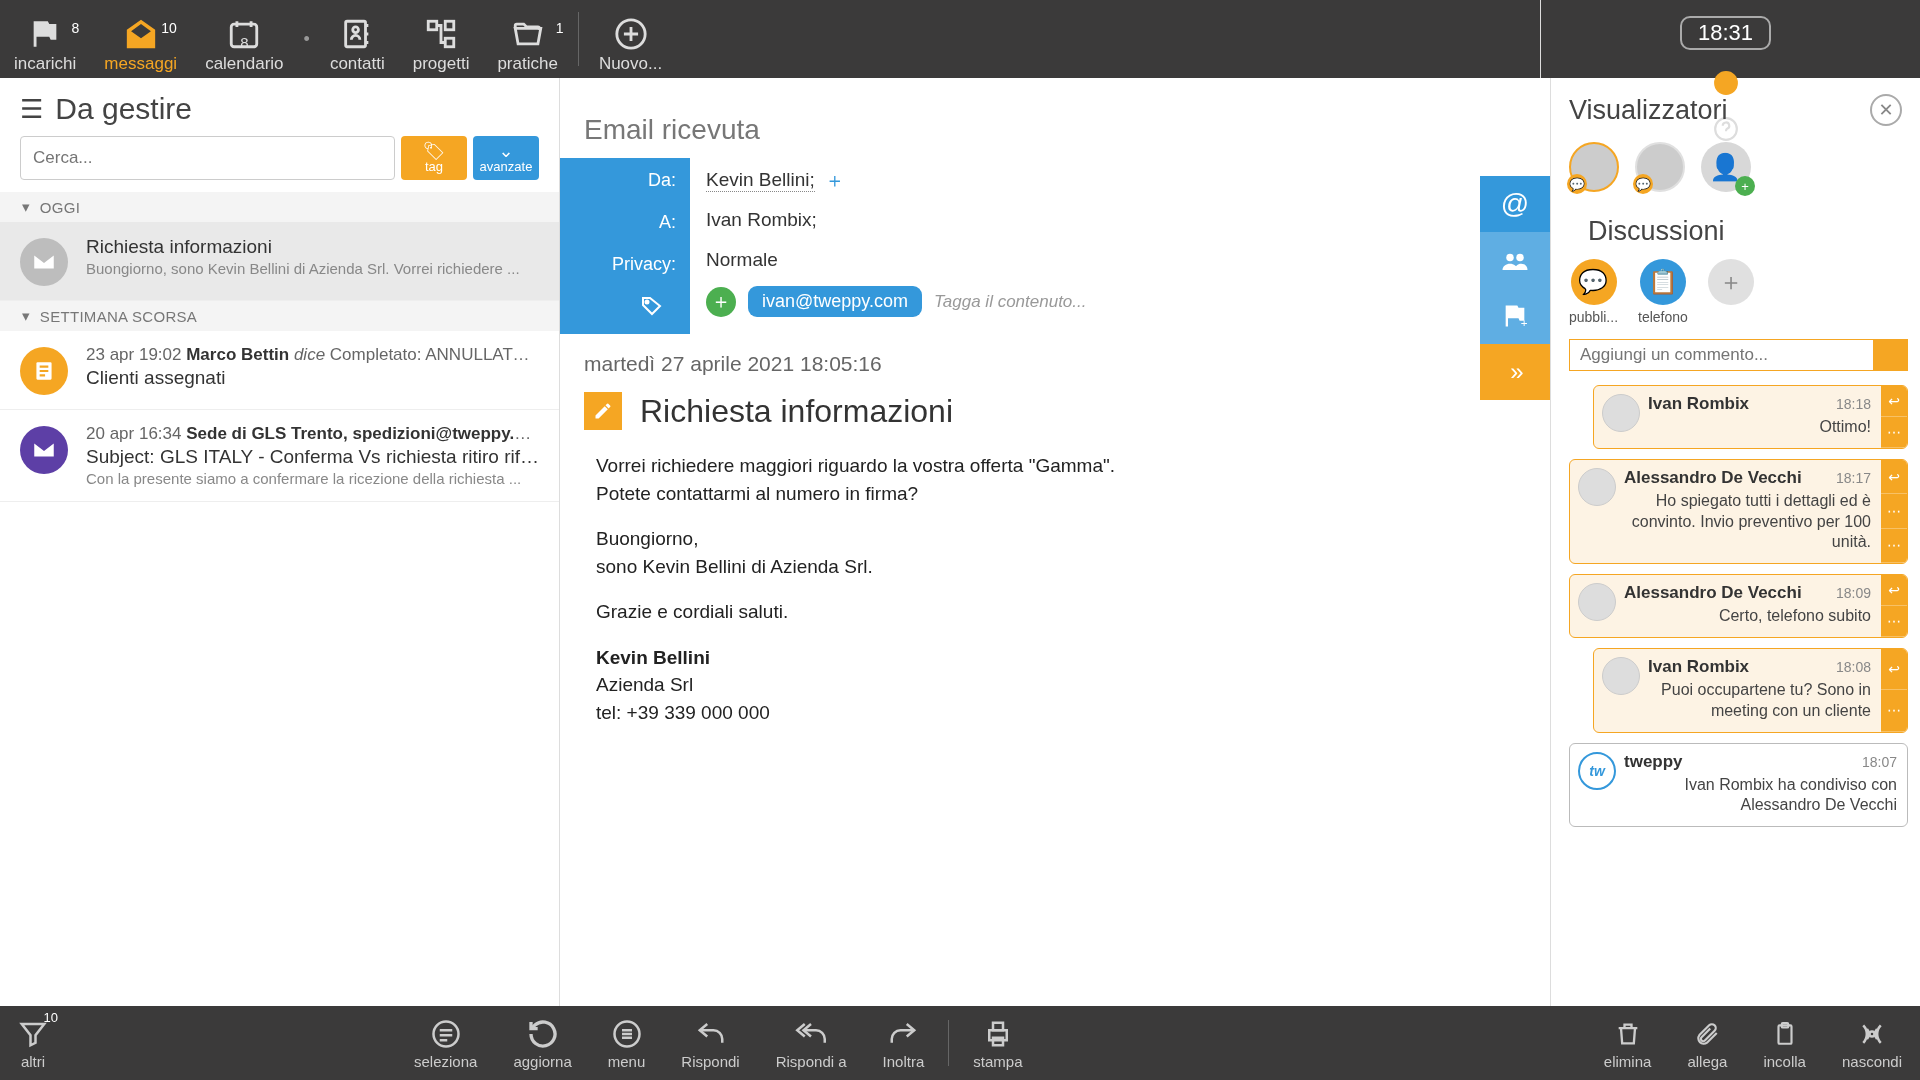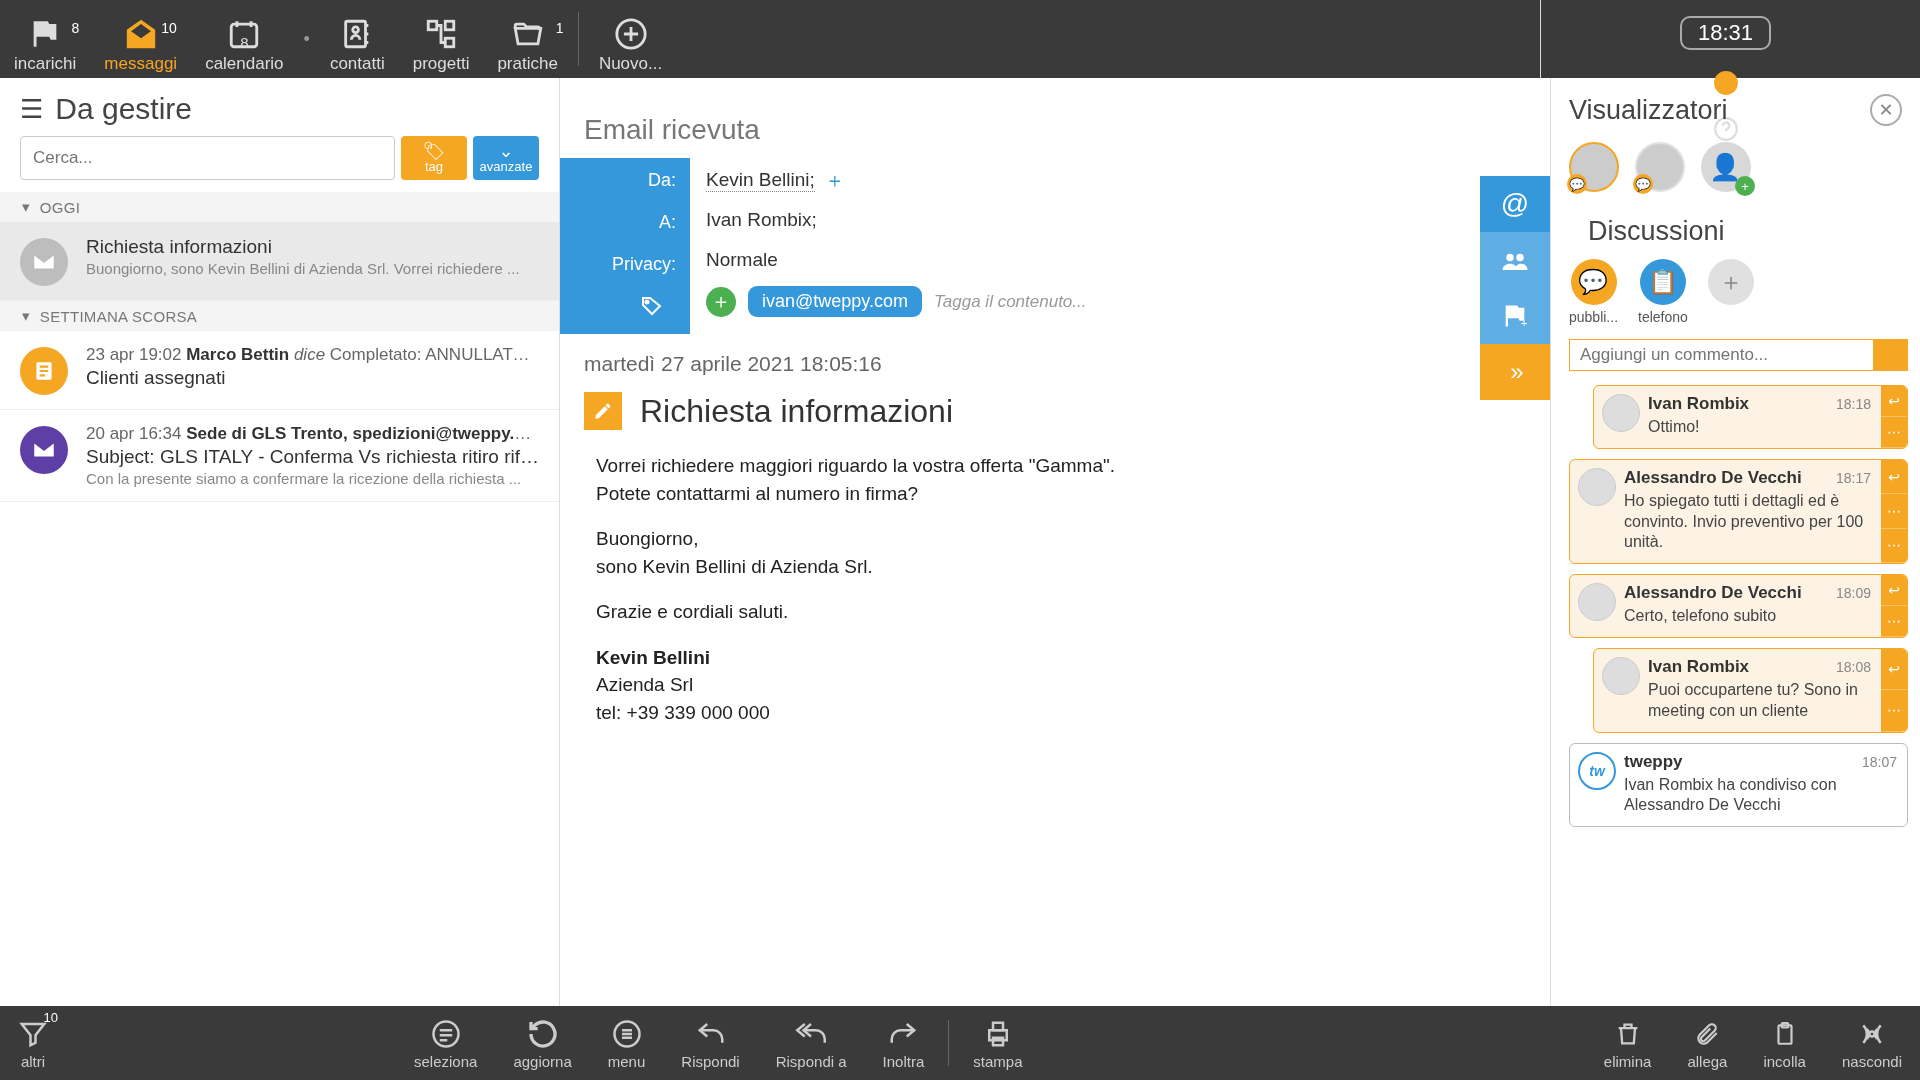--- a/index.html
+++ b/index.html
@@ -109,21 +109,21 @@
 
 .comments { display: flex; flex-direction: column; gap: 10px; overflow-y: auto; }
 .comment { display: flex; background: #fdf3e4; border: 1px solid #f5a623; border-radius: 6px; position: relative; overflow: hidden; }
 .comment.indent { margin-left: 24px; }
 .comment.gray { background: #fff; border-color: #bbb; }
 .c-avatar { width: 38px; height: 38px; border-radius: 50%; background: #ddd; margin: 8px; flex-shrink: 0; border: 1px solid #ccc; }
 .c-body { flex: 1; padding: 8px 36px 10px 0; }
 .c-head { display: flex; justify-content: space-between; align-items: baseline; gap: 8px; }
 .c-author { font-weight: 700; font-size: 17px; color: #333; }
 .c-time { font-size: 14px; color: #888; margin-left: 20px; }
-.c-text { font-size: 16px; color: #444; margin-top: 3px; line-height: 1.3; }
+.c-text { font-size: 16px; color: #444; margin-top: 3px; line-height: 1.3; text-align: right; }
 .c-actions { position: absolute; right: 0; top: 0; bottom: 0; width: 26px; background: #f5a623; display: flex; flex-direction: column; }
 .c-actions div { flex: 1; display: flex; align-items: center; justify-content: center; color: #fff; font-size: 14px; border-bottom: 1px solid rgba(255,255,255,.3); cursor: pointer; }
 .tw-logo { width: 38px; height: 38px; border: 2px solid #3498db; border-radius: 50%; color: #3498db; font-size: 14px; font-weight: 700; display:flex; align-items:center; justify-content:center; margin:8px; flex-shrink:0; font-style: italic;}
 
 
 .bottombar { height: 74px; background: #3b3a3a; color: #ccc; display: flex; align-items: stretch; }
 .bb-item { display: flex; flex-direction: column; align-items: center; justify-content: center; padding: 0 18px; font-size: 15px; cursor: pointer; gap: 2px; position: relative; }
 .bb-item .ic { font-size: 30px; height: 34px; display: flex; align-items: center; }
 .bb-item.pushright { margin-left: auto; }
 .bb-sep { width: 1px; background: #666; margin: 14px 6px; }

